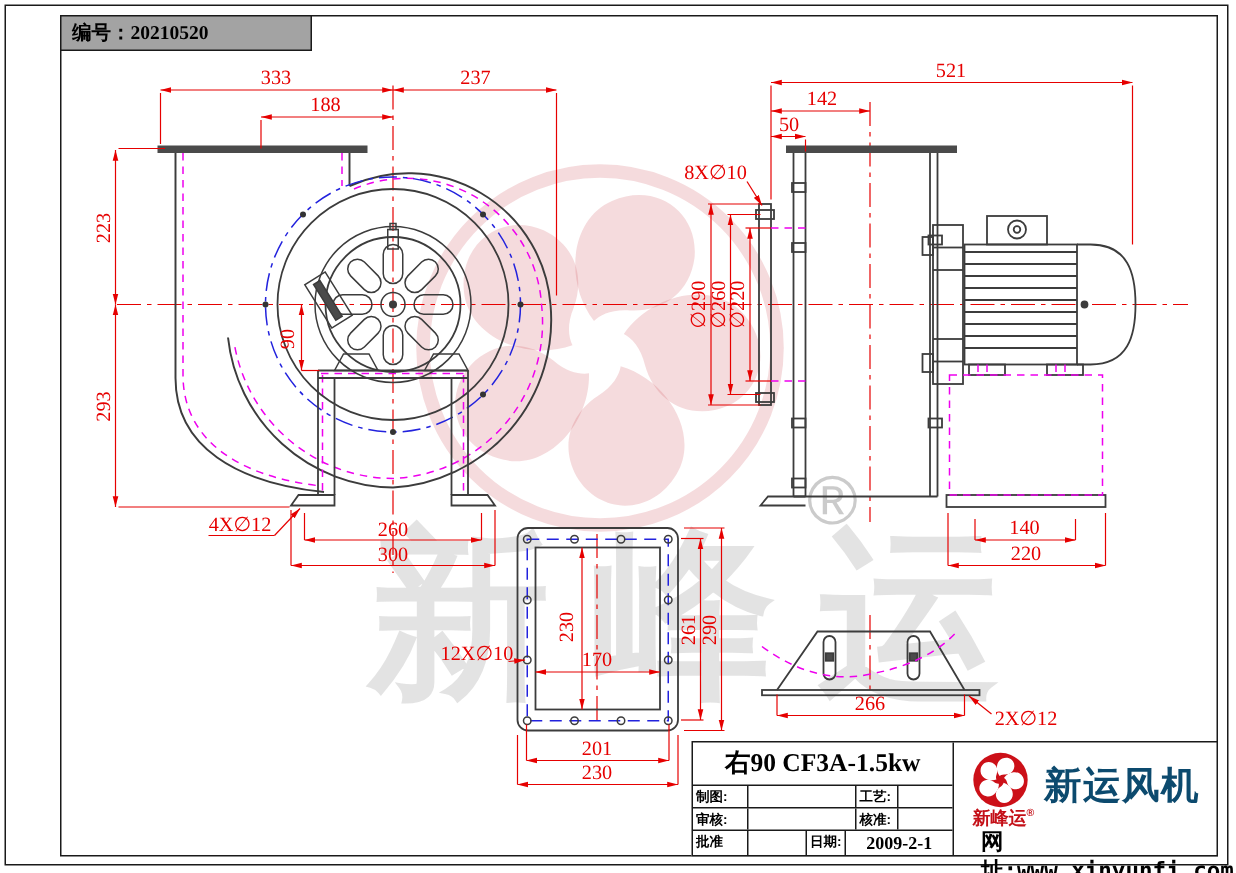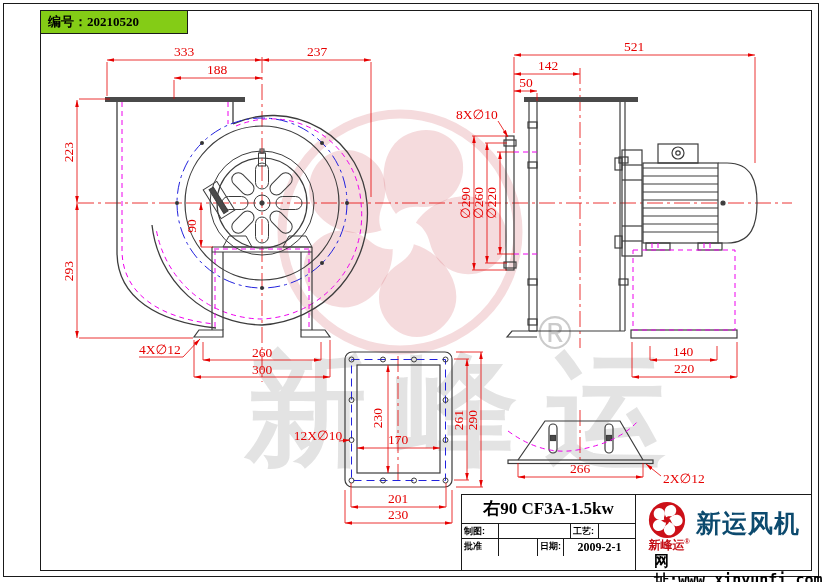--- a/index.html
+++ b/index.html
@@ -2,22 +2,22 @@
 <html><head>
 <meta charset="utf-8">
 <style>
   html,body{margin:0;padding:0;background:#ffffff;}
   #stage{position:relative;width:824px;height:582px;background:#ffffff;overflow:hidden;
          font-family:"Liberation Sans",sans-serif;}
   .frame-outer{position:absolute;left:3px;top:3px;width:816px;height:574px;
                border:1.5px solid #1a1a1a;box-sizing:border-box;}
   .frame-inner{position:absolute;left:40px;top:10px;width:772px;height:561px;
                border:1.5px solid #1a1a1a;box-sizing:border-box;}
-  .serial-box{position:absolute;left:40px;top:10px;width:148px;height:24px;
-              border:1.5px solid #1a1a1a;box-sizing:border-box;background:#84cc16;
+  .serial-box{position:absolute;left:40px;top:10px;width:168px;height:24px;
+              border:1.5px solid #1a1a1a;box-sizing:border-box;background:#a3a3a3;
               font-family:"Liberation Serif",serif;font-weight:bold;font-size:13px;
               line-height:21px;padding-left:7px;color:#000;}
   svg.draw{position:absolute;left:0;top:0;}
   
   .tb{position:absolute;left:461px;top:494px;width:351px;height:77px;background:#fff;
       border:1.5px solid #1a1a1a;box-sizing:border-box;display:flex;}
   .tb *{box-sizing:border-box;}
   .tb-left{width:174px;height:100%;border-right:1.5px solid #1a1a1a;display:flex;flex-direction:column;}
   .tb-model{height:29px;border-bottom:1px solid #1a1a1a;text-align:center;
             font-family:"Liberation Serif",serif;font-size:17px;font-weight:600;
@@ -349,20 +349,26 @@
   <div class="tb">
     <div class="tb-left">
       <div class="tb-model">右90 CF3A-1.5kw</div>
       <div class="tb-row">
         <div class="tb-cell lab" style="width:37px">制图:</div>
         <div class="tb-cell" style="width:72px"></div>
         <div class="tb-cell lab" style="width:28px">工艺:</div>
         <div class="tb-cell" style="flex:1"></div>
       </div>
       <div class="tb-row">
+        <div class="tb-cell lab" style="width:37px">审核:</div>
+        <div class="tb-cell" style="width:72px"></div>
+        <div class="tb-cell lab" style="width:28px">核准:</div>
+        <div class="tb-cell" style="flex:1"></div>
+      </div>
+      <div class="tb-row">
         <div class="tb-cell lab" style="width:37px">批准</div>
         <div class="tb-cell" style="width:39px"></div>
         <div class="tb-cell lab" style="width:26px">日期:</div>
         <div class="tb-cell val-date" style="flex:1">2009-2-1</div>
       </div>
     </div>
     <div class="tb-right">
       <svg class="logo" width="38" height="38" viewBox="-130 -130 260 260">
         <circle r="124" fill="#cc1018"></circle>
         <g fill="#ffffff">

